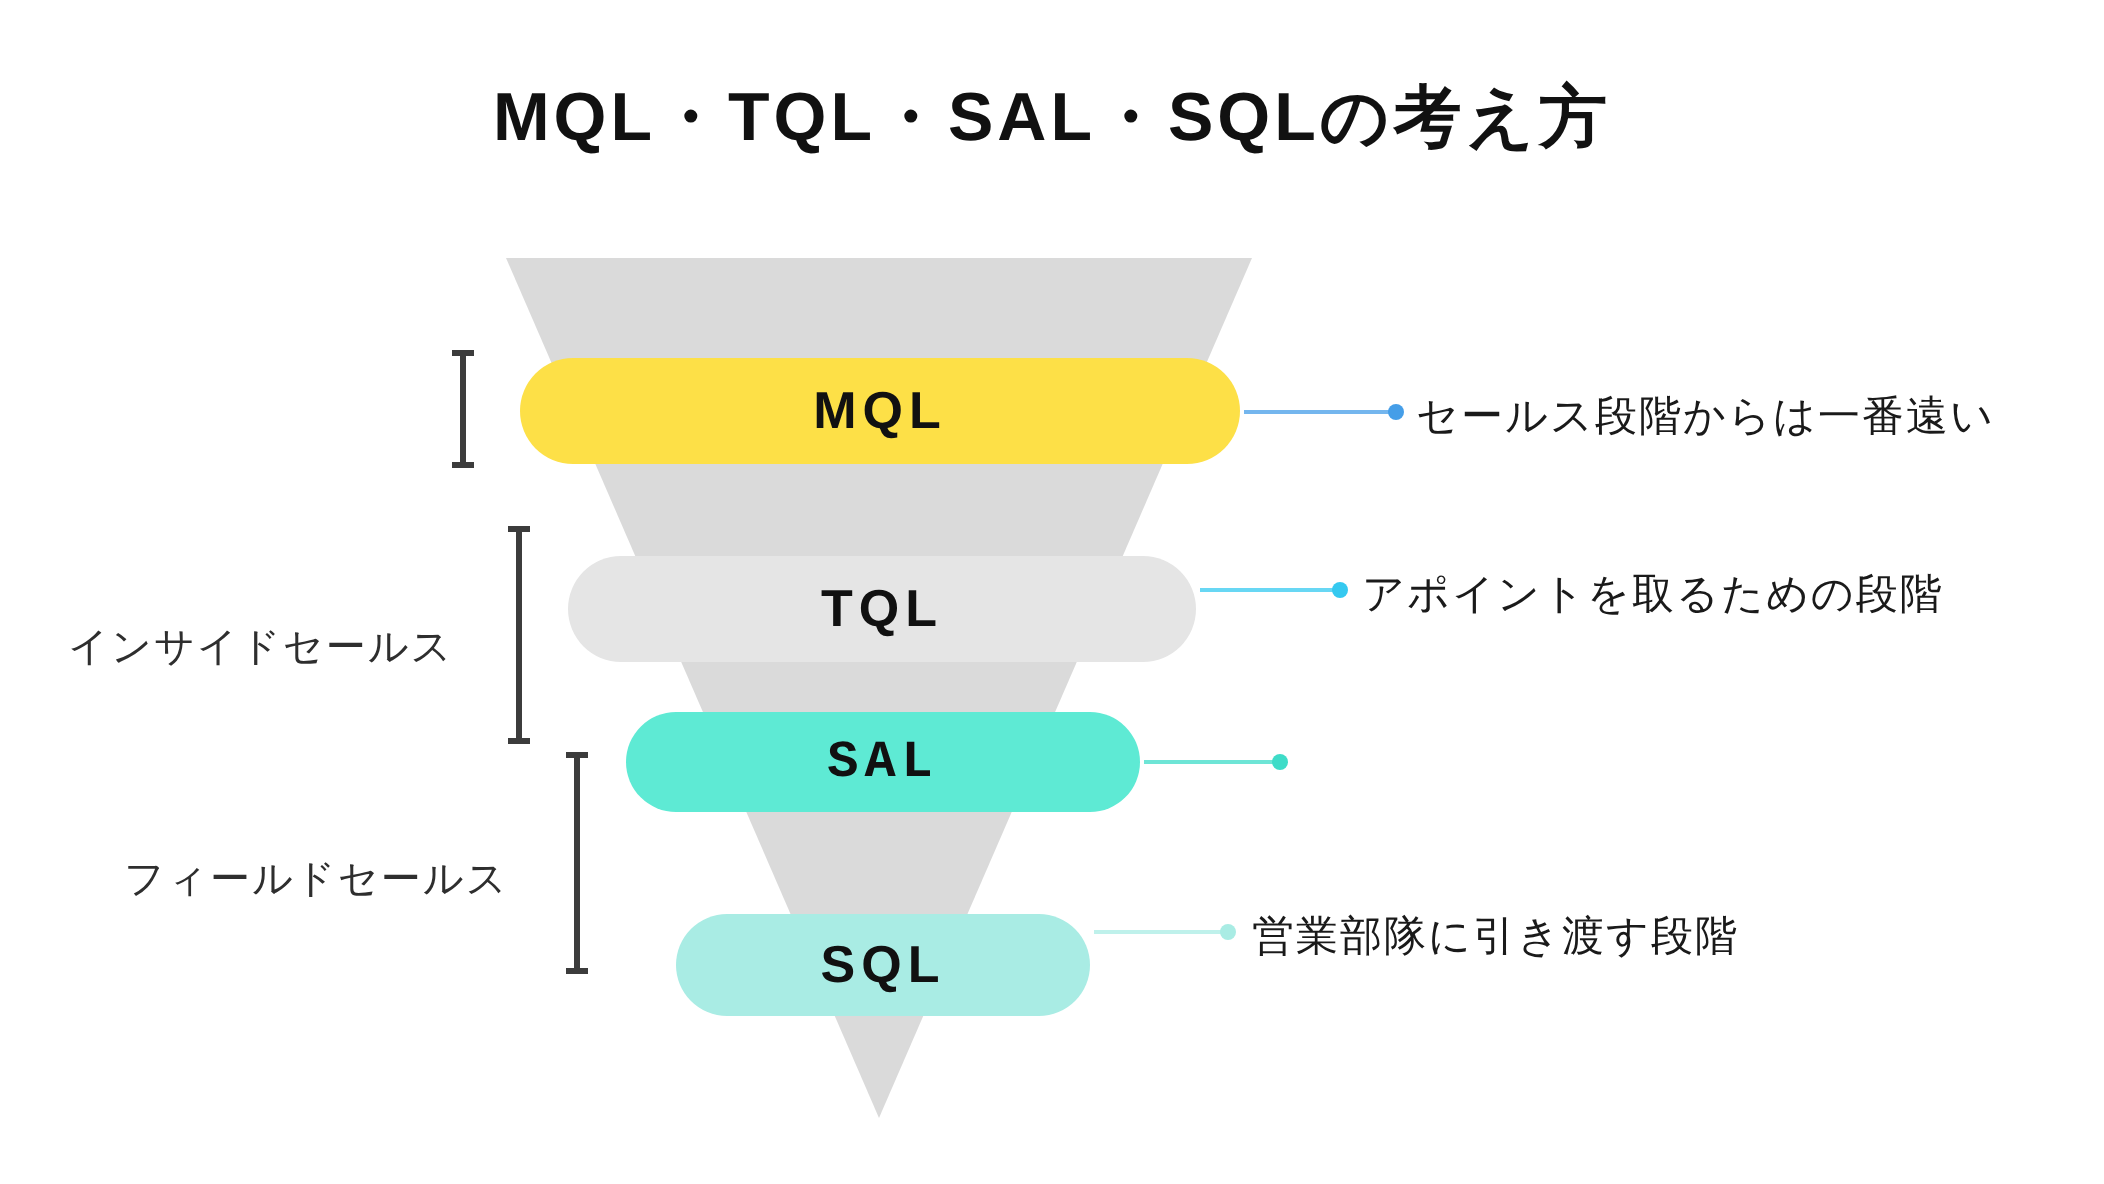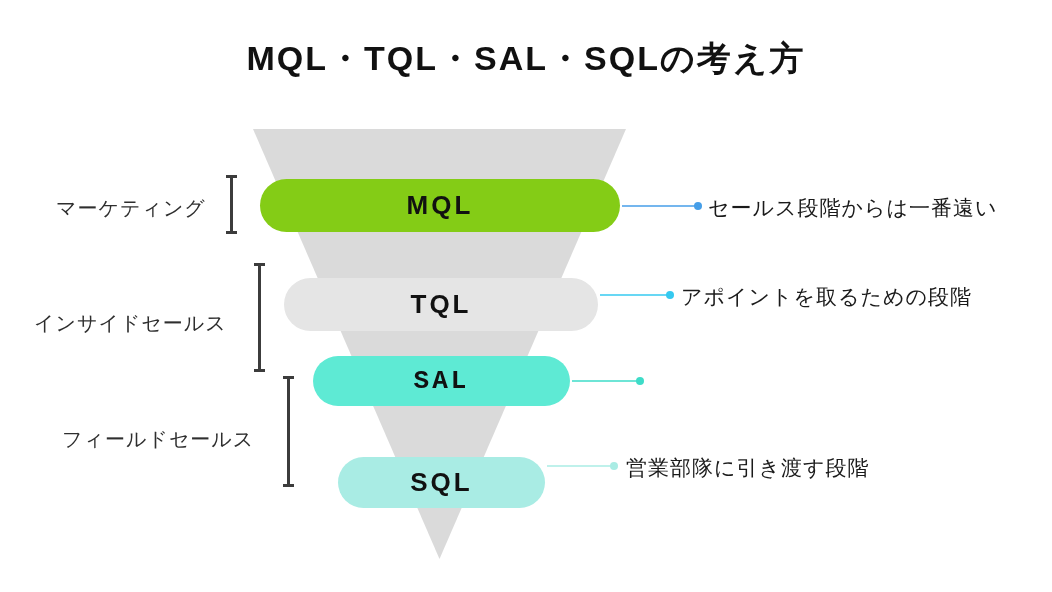--- a/index.html
+++ b/index.html
@@ -88,21 +88,21 @@
 </style>
 </head>
 <body>
 
 <div class="canvas">
 
   <h1 class="title">MQL・TQL・SAL・SQLの考え方</h1>
 
   <div class="triangle"></div>
 
-  <div class="pill pill-mql" style="background: #84cc16;">
+  <div class="pill pill-mql" style="background: #fde047;">
     <span>MQL</span>
   </div>
   <div class="pill pill-tql" style="background: #e5e5e5; margin-top: 10px;">
     <span>TQL</span>
   </div>
   <div class="pill pill-sal" style="background: #5eead4; font-family: Liberation Mono, monospace;">
     <span>SAL</span>
   </div>
   <div class="pill pill-sql" style="background: rgb(169, 236, 228);">
     <span>SQL</span>
@@ -114,21 +114,20 @@
   <div class="connector-dot dot-tql" style="background: rgb(53, 201, 240);"></div>
   <div class="connector-line line-sal" style="background: rgb(62, 220, 200);"></div>
   <div class="connector-dot dot-sal" style="background: rgb(62, 220, 200);"></div>
   <div class="connector-line line-sql" style="background: rgb(169, 236, 228);"></div>
   <div class="connector-dot dot-sql" style="background: rgb(169, 236, 228);"></div>
 
   <div class="desc desc-mql">セールス段階からは一番遠い</div>
   <div class="desc desc-tql">アポイントを取るための段階</div>
   <div class="desc desc-sql">営業部隊に引き渡す段階</div>
 
-  <div class="group-label label-marketing">マーケティング</div>
   <div class="bracket bracket-marketing"></div>
 
   <div class="group-label label-inside">インサイドセールス</div>
   <div class="bracket bracket-inside"></div>
 
   <div class="group-label label-field">フィールドセールス</div>
   <div class="bracket bracket-field"></div>
 
 </div>
 

